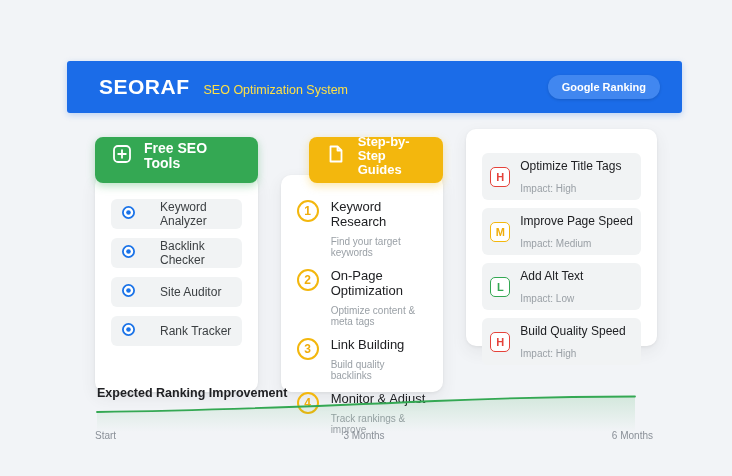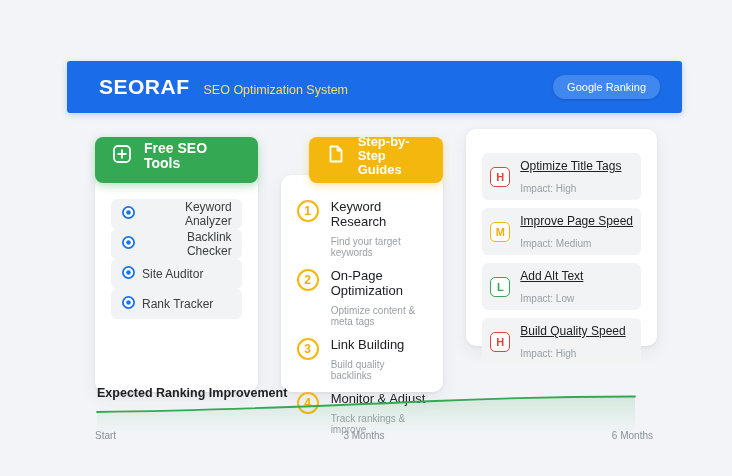--- a/index.html
+++ b/index.html
@@ -19,21 +19,21 @@
     display:flex;align-items:center;
     padding:0 22px 0 32px;box-sizing:border-box;
     box-shadow:0 2px 6px rgba(27,108,232,.25);
   }
   .brand{display:flex;align-items:baseline;gap:14px;}
   .logo{color:#fff;font-size:21px;font-weight:bold;letter-spacing:.5px;}
   .tagline{color:#fde047;font-size:12.5px;}
   .ranking-btn{
     margin-left:auto;
     background:#4187f0;color:#fff;border:none;
-    font-family:inherit;font-size:11px;font-weight:normal;
+    font-family:inherit;font-size:11px;font-weight:bold;
     padding:6px 14px;border-radius:14px;cursor:pointer;
     box-shadow:0 1px 3px rgba(0,0,0,.15);
   }
 
   
   .columns{
     position:absolute;left:95px;top:137px;width:562px;
     display:flex;gap:23px;
   }
   .col{flex:1;display:flex;flex-direction:column;position:relative;}
@@ -49,22 +49,22 @@
   .col-header .hdr-title{max-width:96px;}
   .card{
     background:#fff;border-radius:10px;margin-top:-8px;
     padding:24px 16px 16px;box-sizing:border-box;
     height:217px;
     box-shadow:0 1px 3px rgba(60,64,67,.08), 0 6px 16px rgba(60,64,67,.08);
   }
 
   
   .tool-row{
-    height:30px;background:#f1f3f4;border-radius:6px;
-    display:flex;align-items:center;gap:6px;padding:0 10px;cursor:pointer;text-align:right;
+    height:30px;margin-bottom:9px;background:#f1f3f4;border-radius:6px;
+    display:flex;align-items:center;gap:24px;padding:0 10px;cursor:pointer;
   }
   .tool-row span.lbl{font-size:12px;color:#3c4043;}
 
   
   .guide-item{display:flex;gap:12px;margin-bottom:10px;align-items:flex-start;}
   .num-circle{
     width:22px;height:22px;border:2px solid #f3b70d;border-radius:50%;
     color:#f0ad0a;font-size:12px;font-weight:bold;
     display:flex;align-items:center;justify-content:center;flex:none;
     box-sizing:border-box;margin-top:1px;
@@ -78,21 +78,21 @@
     display:flex;align-items:center;gap:10px;padding:6px 8px;cursor:pointer;
   }
   .impact-badge{
     width:20px;height:20px;border-radius:5px;background:#fff;
     display:flex;align-items:center;justify-content:center;
     font-size:11px;font-weight:bold;flex:none;box-sizing:border-box;
   }
   .impact-badge.high{border:1.6px solid #e5423a;color:#e5423a;}
   .impact-badge.medium{border:1.6px solid #f3b70d;color:#f0ad0a;}
   .impact-badge.low{border:1.6px solid #34a853;color:#34a853;}
-  .action-text .a-title{font-size:12px;color:#202124;font-weight:500;white-space:nowrap;text-decoration:underline;}
+  .action-text .a-title{font-size:12px;color:#202124;font-weight:500;white-space:nowrap;}
   .action-text .a-impact{font-size:10px;color:#9aa0a6;margin-top:10px;}
 
   
   .chart{position:absolute;left:95px;top:386px;width:560px;height:62px;}
   .chart-title{
     position:absolute;left:2px;top:0;
     font-size:12.5px;font-weight:bold;color:#202124;
   }
   .chart svg{position:absolute;left:0;top:6px;}
   .axis{

